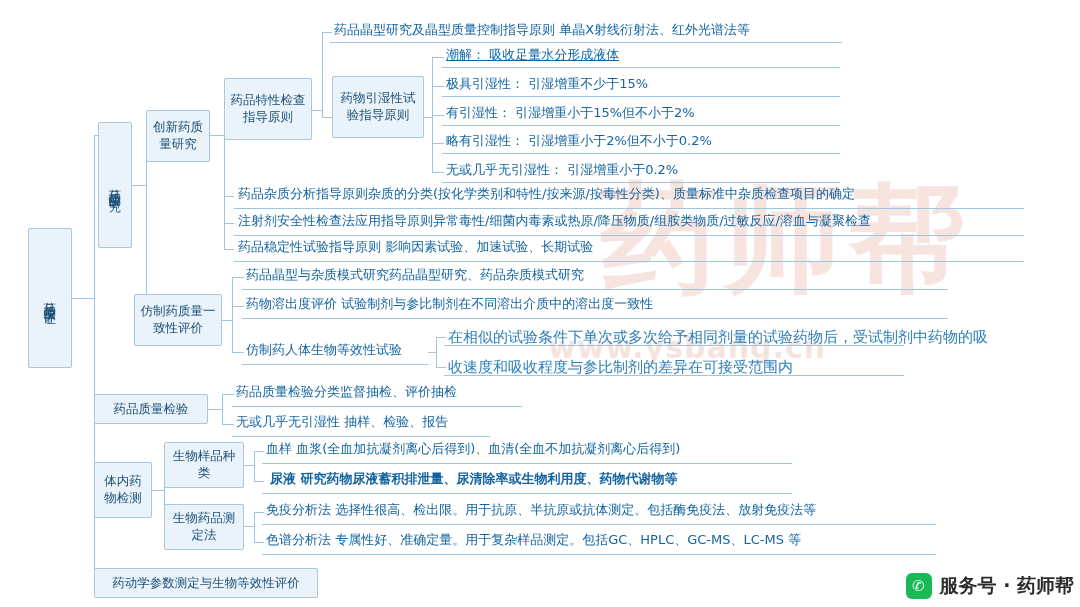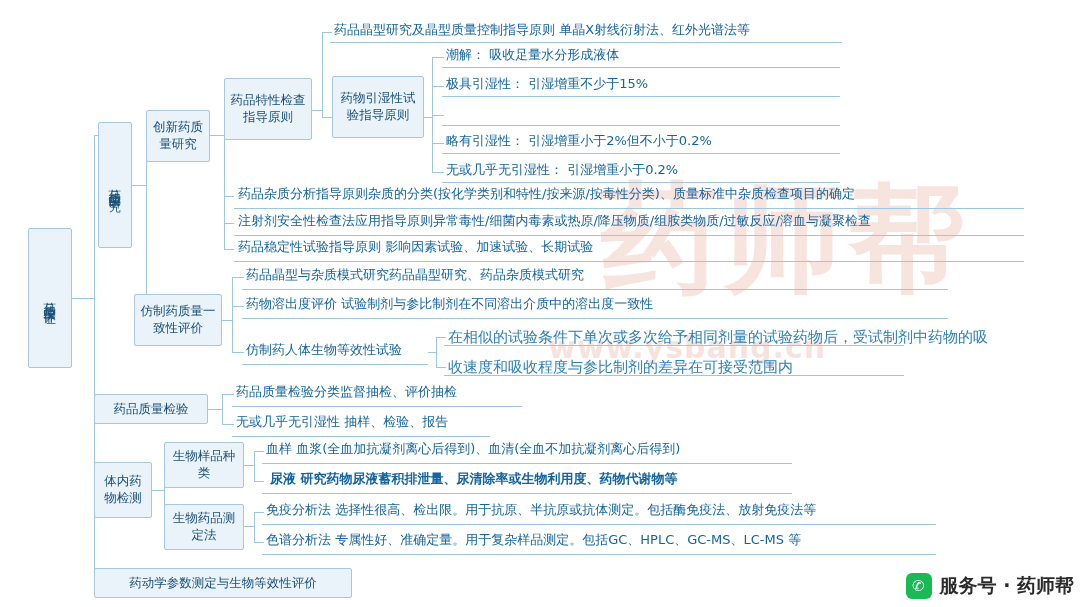--- a/index.html
+++ b/index.html
@@ -153,43 +153,44 @@
   <div class="h" style="left:254px;top:542px;width:10px;"></div>
 
   <div class="node vert" style="left:28px;top:228px;width:44px;height:140px;">药品质量保证</div>
 
   <div class="node vert" style="left:98px;top:122px;width:34px;height:126px;">药品质量研究</div>
 
   <div class="node" style="left:94px;top:394px;width:114px;height:30px;">药品质量检验</div>
 
   <div class="node" style="left:94px;top:462px;width:58px;height:56px;">体内药物检测</div>
 
-  <div class="node" style="left:94px;top:568px;width:258px;height:30px;">药动学参数测定与生物等效性评价</div>
+  <div class="node" style="left:94px;top:568px;width:224px;height:30px;">药动学参数测定与生物等效性评价</div>
 
   <div class="node" style="left:146px;top:110px;width:64px;height:52px;">创新药质量研究</div>
 
   <div class="node" style="left:134px;top:294px;width:88px;height:52px;">仿制药质量一致性评价</div>
 
   <div class="node" style="left:164px;top:442px;width:80px;height:46px;">生物样品种类</div>
 
   <div class="node" style="left:164px;top:504px;width:80px;height:46px;font-family:Liberation Serif, serif;">生物药品测定法</div>
 
   <div class="node" style="left:224px;top:78px;width:88px;height:62px;">药品特性检查指导原则</div>
 
   <div class="node" style="left:332px;top:76px;width:92px;height:62px;">药物引湿性试验指导原则</div>
 
   <div class="leaf" style="left:334px;top:22px;">药品晶型研究及晶型质量控制指导原则  单晶X射线衍射法、红外光谱法等</div>
   <div class="uline" style="left:330px;top:42px;width:512px;"></div>
 
-  <div class="leaf" style="left:446px;top:47px;">潮解：  吸收足量水分形成液体</div>
+  <div class="leaf" style="left:446px;top:47px;text-decoration:underline;">潮解：  吸收足量水分形成液体</div>
   <div class="uline" style="left:442px;top:67px;width:398px;"></div>
 
   <div class="leaf" style="left:446px;top:76px;">极具引湿性：  引湿增重不少于15%</div>
   <div class="uline" style="left:442px;top:96px;width:398px;"></div>
 
+  <div class="leaf" style="left:446px;top:105px;">有引湿性：  引湿增重小于15%但不小于2%</div>
   <div class="uline" style="left:442px;top:125px;width:398px;"></div>
 
   <div class="leaf" style="left:446px;top:133px;">略有引湿性：  引湿增重小于2%但不小于0.2%</div>
   <div class="uline" style="left:442px;top:153px;width:398px;"></div>
 
   <div class="leaf" style="left:446px;top:162px;">无或几乎无引湿性：  引湿增重小于0.2%</div>
   <div class="uline" style="left:442px;top:182px;width:398px;"></div>
 
   <div class="leaf" style="left:238px;top:186px;text-align:center;">药品杂质分析指导原则杂质的分类(按化学类别和特性/按来源/按毒性分类)、质量标准中杂质检查项目的确定</div>
   <div class="uline" style="left:234px;top:208px;width:790px;"></div>

